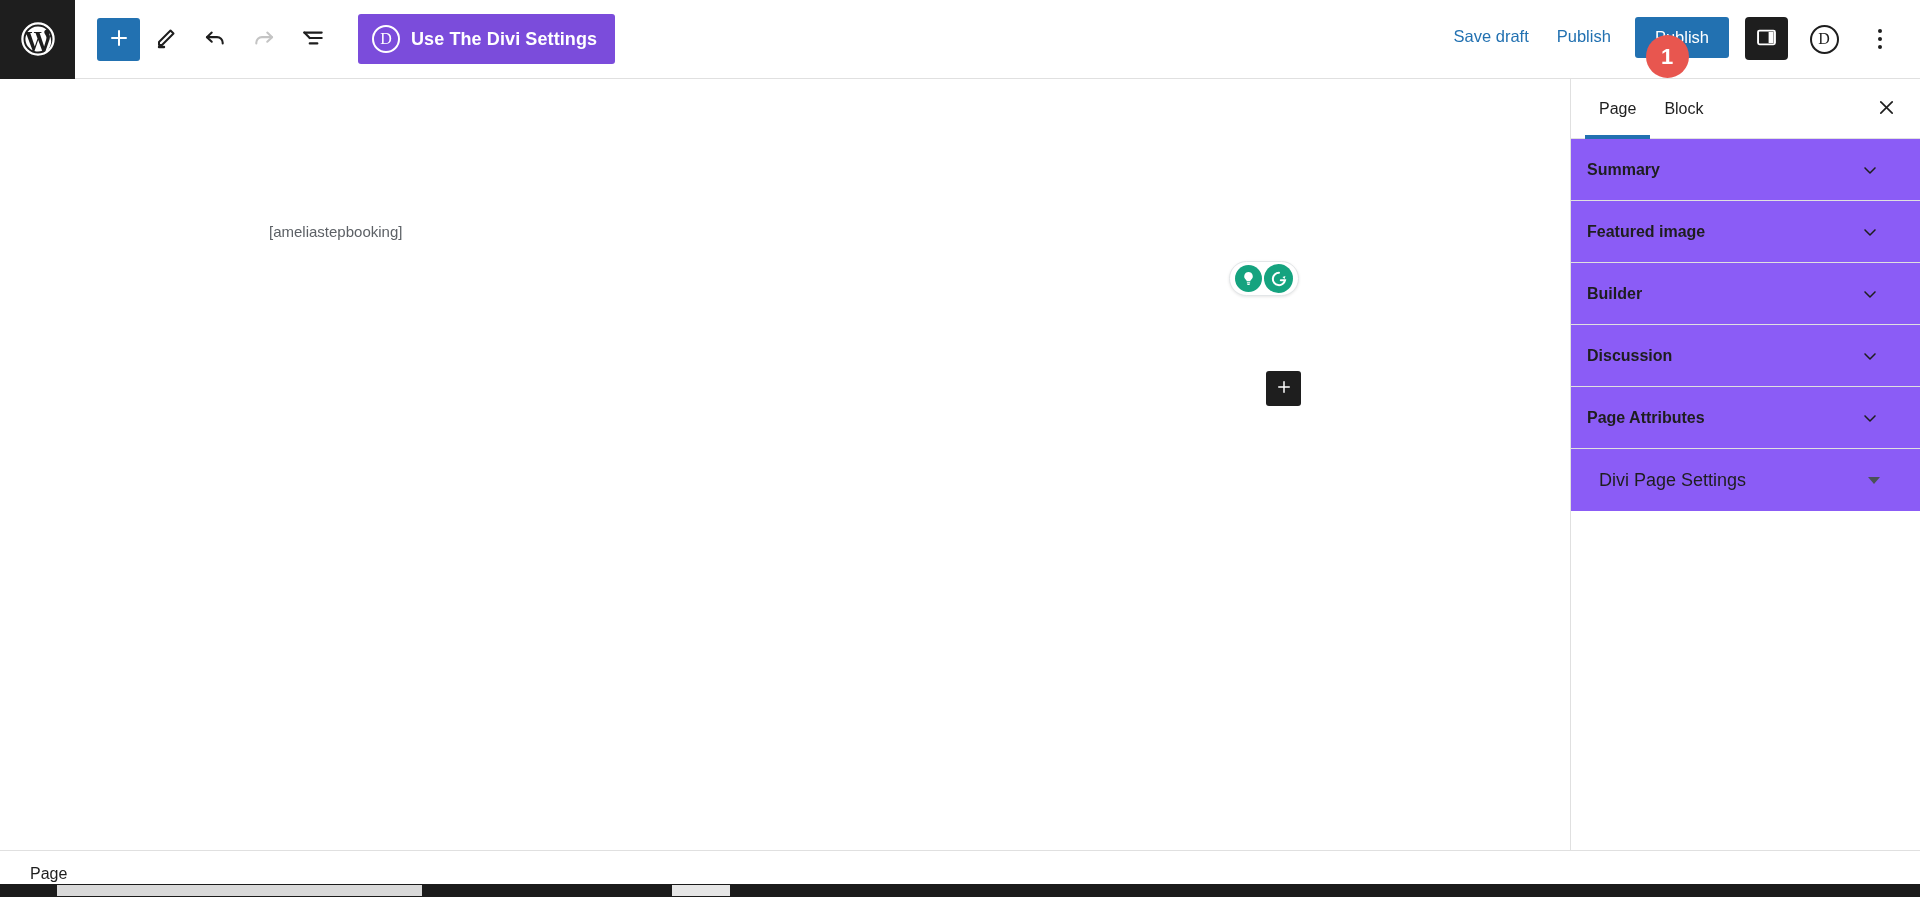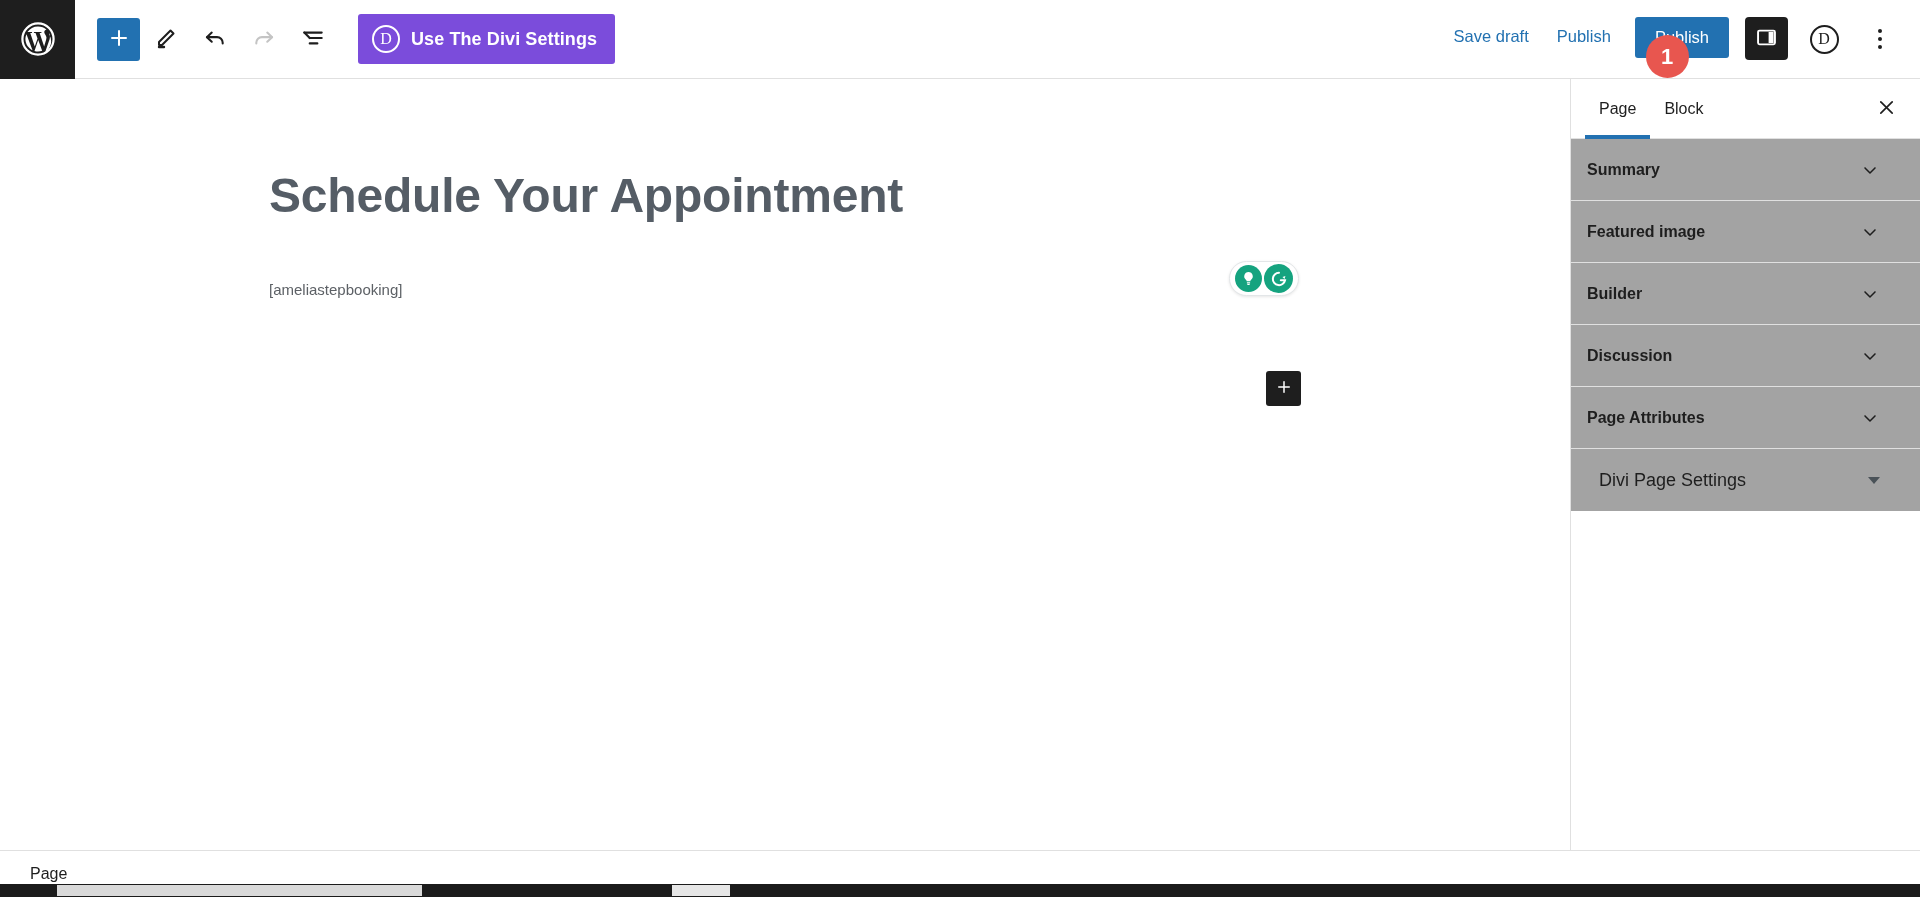--- a/index.html
+++ b/index.html
@@ -341,21 +341,21 @@
   .sb-panels { flex: 1 1 auto; overflow: hidden; }
 
   .sb-panel {
     display: flex;
     align-items: center;
     justify-content: space-between;
     height: 62px;
     padding: 0 40px 0 16px;
     border-bottom: 1px solid #e0e0e0;
     cursor: pointer;
-    background: #a3a3a3;
+    background: #8b5cf6;
   }
   .sb-panel-label {
     font-size: 16px;
     font-weight: 600;
     color: #1e1e1e;
     font-family: "Liberation Sans", sans-serif;
   }
   .sb-panel .chev { display: flex; align-items: center; }
 
   .sb-panel.divi-settings {
@@ -526,21 +526,20 @@
             <i></i>
         </span>
       </button>
     </div>
   </div>
 
   <div class="body-area">
 
     <div class="canvas">
       <div class="post-content">
-        <h1 class="post-title">Schedule Your Appointment</h1>
         <div class="shortcode-block">[ameliastepbooking]</div>
       </div>
 
       <div class="grammarly-widget">
         <span class="gw-bulb">
           <svg width="17" height="17" viewBox="0 0 24 24" fill="#ffffff">
             <path d="M12 3a6 6 0 0 0-3.4 10.95c.5.35.8.9.8 1.5v.55h5.2v-.55c0-.6.3-1.15.8-1.5A6 6 0 0 0 12 3z"></path>
             <rect x="9.6" y="17.4" width="4.8" height="1.5" rx="0.5"></rect>
             <rect x="10.2" y="19.8" width="3.6" height="1.4" rx="0.5"></rect>
           </svg>

